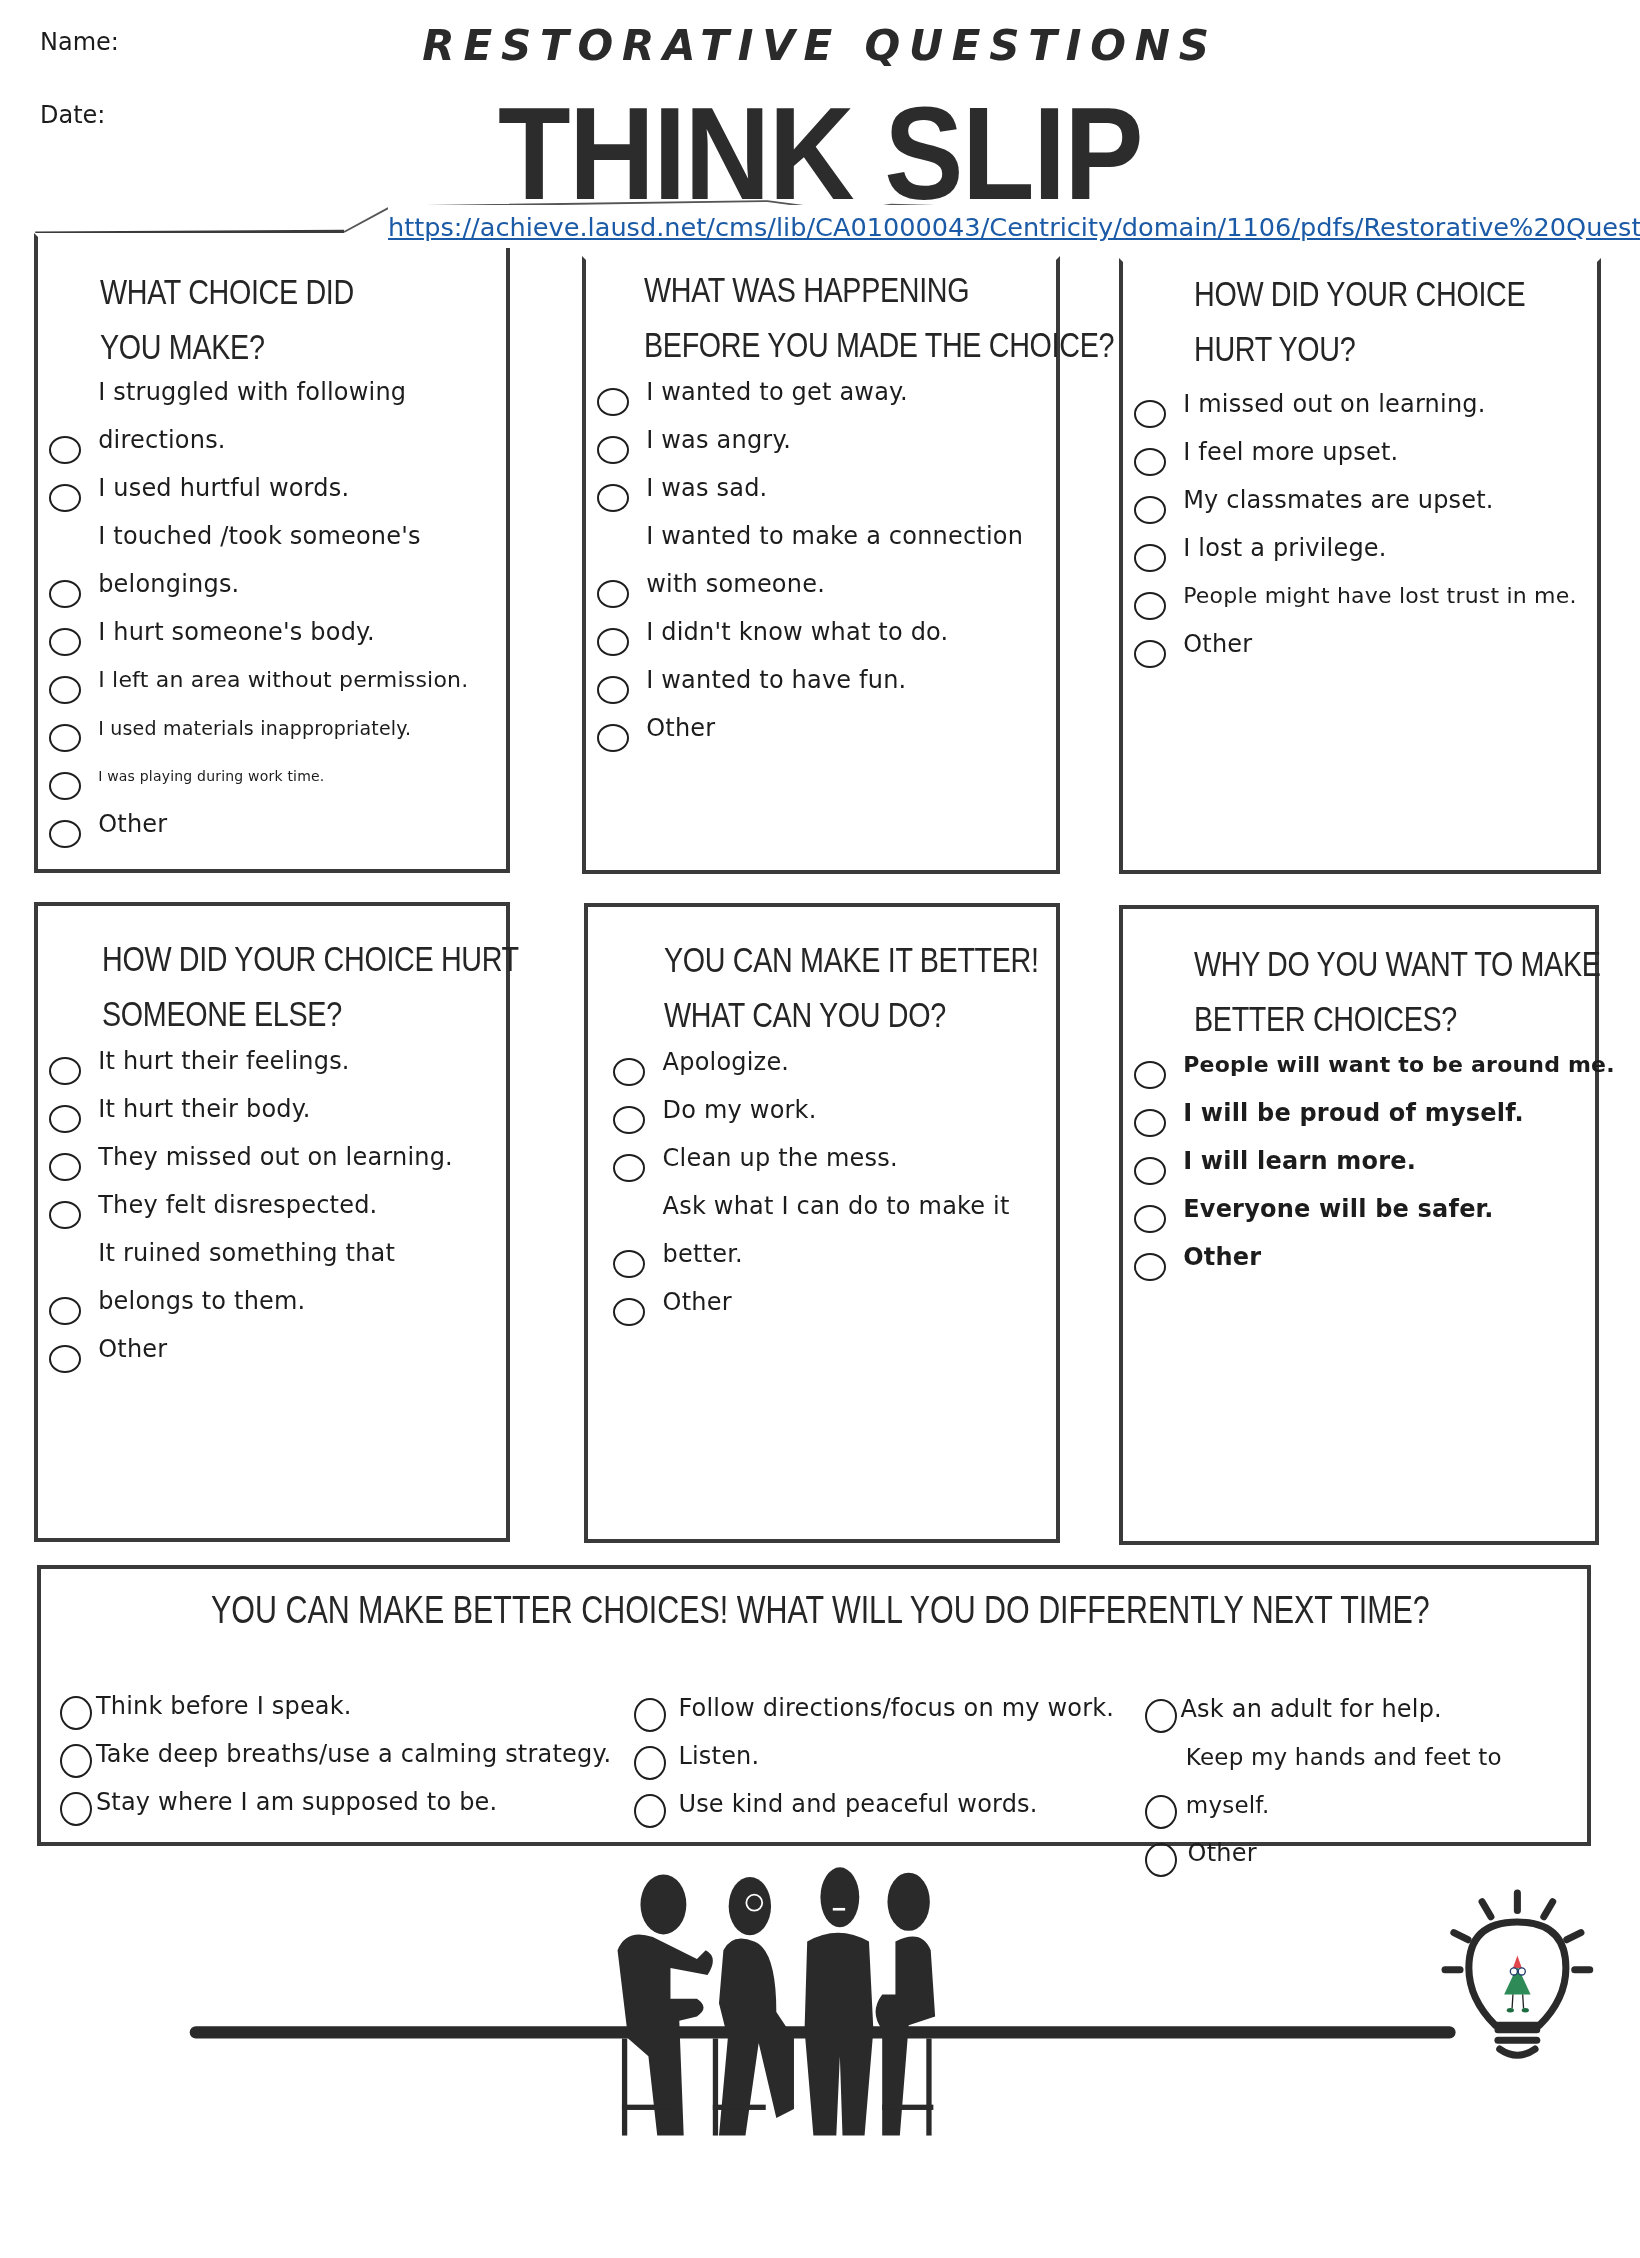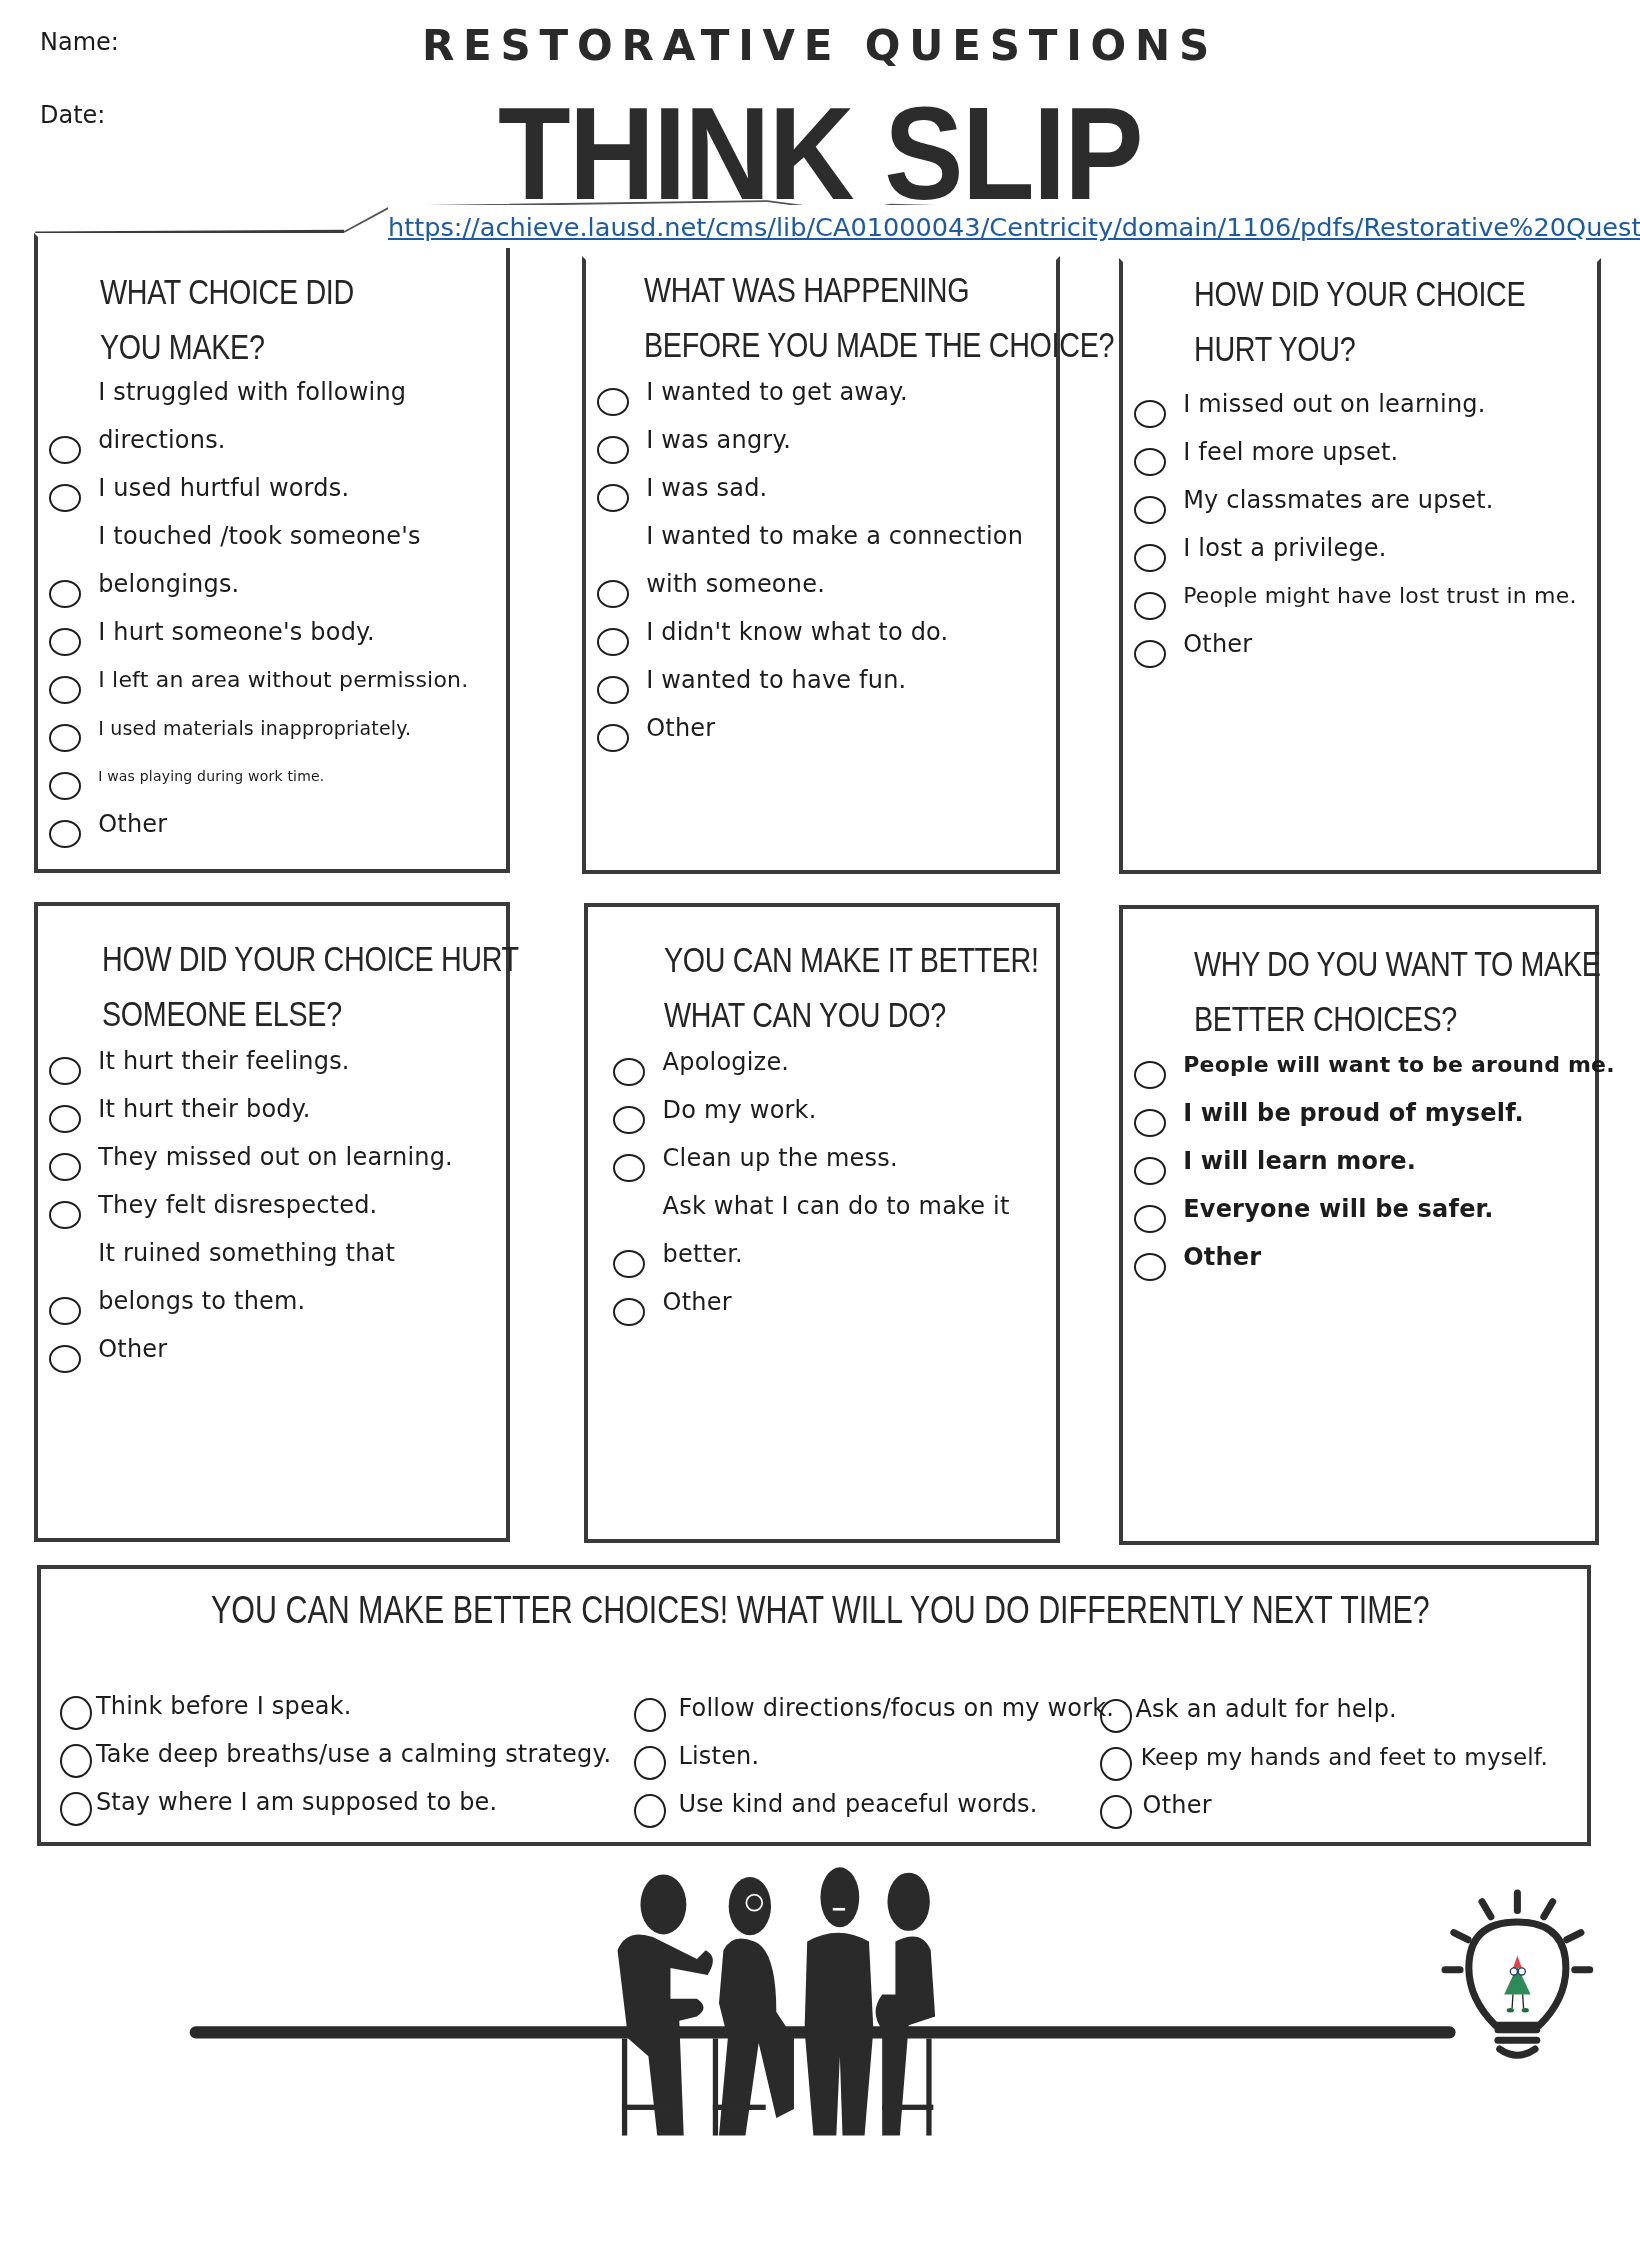--- a/index.html
+++ b/index.html
@@ -4,21 +4,21 @@
 <style>
   html, body { margin: 0; padding: 0; background: #ffffff; }
   body { width: 1640px; height: 2258px; position: relative; overflow: hidden;
          font-family: "DejaVu Sans", sans-serif; color: #222; }
   .abs { position: absolute; }
 
   .field-label { font-family: "DejaVu Sans", sans-serif; font-size: 24px; color: #1b1b1b; }
 
   .title-top { left: 0; width: 1640px; top: 21px; text-align: center;
                font-family: "DejaVu Sans", sans-serif; font-weight: bold;
-               font-size: 42px; letter-spacing: 8.8px; color: #2a2a2a; }
+               font-size: 42px; letter-spacing: 8.8px; color: #2a2a2a; font-style: italic; }
   .title-main { left: 0; width: 1640px; top: 88px; text-align: center;
                 font-family: "Liberation Sans", sans-serif; font-weight: bold;
                 font-size: 132px; line-height: 132px; letter-spacing: -1.8px;
                 color: #2c2c2c; transform: scaleX(0.9); }
 
   .link { left: 388px; top: 205px; width: 1253px; font-family: "DejaVu Sans", sans-serif;
           font-size: 25.6px; line-height: 41px; color: #1b5aa6; text-decoration: underline;
           background: #ffffff; padding-top: 1.8px; }
 
   .box { position: absolute; border: 4.4px solid #3a3a3a; box-sizing: border-box; background: #fff; }
@@ -281,21 +281,21 @@
       </div>
     <div class="opt">
         <span class="radio" style="margin-right:12.4px;"></span>
         <span class="opt-text">Listen.</span>
       </div>
     <div class="opt">
         <span class="radio" style="margin-right:12.4px;"></span>
         <span class="opt-text">Use kind and peaceful words.</span>
       </div>
   </div>
-  <div class="wide-col" style="left:1059px; top:116px;">
+  <div class="wide-col" style="left:1104px; top:116px;">
     <div class="opt">
         <span class="radio"></span>
         <span class="opt-text">Ask an adult for help.</span>
       </div>
     <div class="opt">
         <span class="radio" style="margin-right:8.8px;"></span>
         <span class="opt-text" style="font-size:23px;">Keep my hands and feet to myself.</span>
       </div>
     <div class="opt">
         <span class="radio" style="margin-right:10.6px;"></span>

